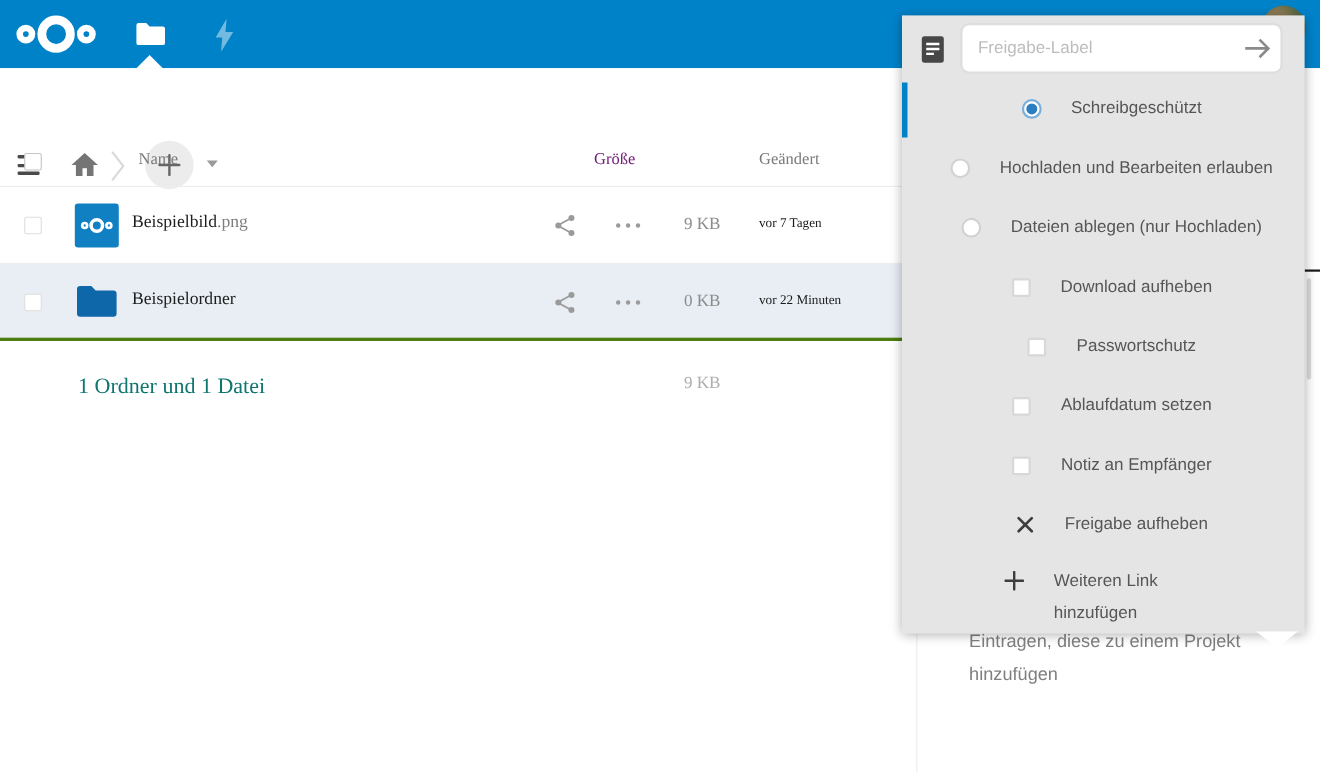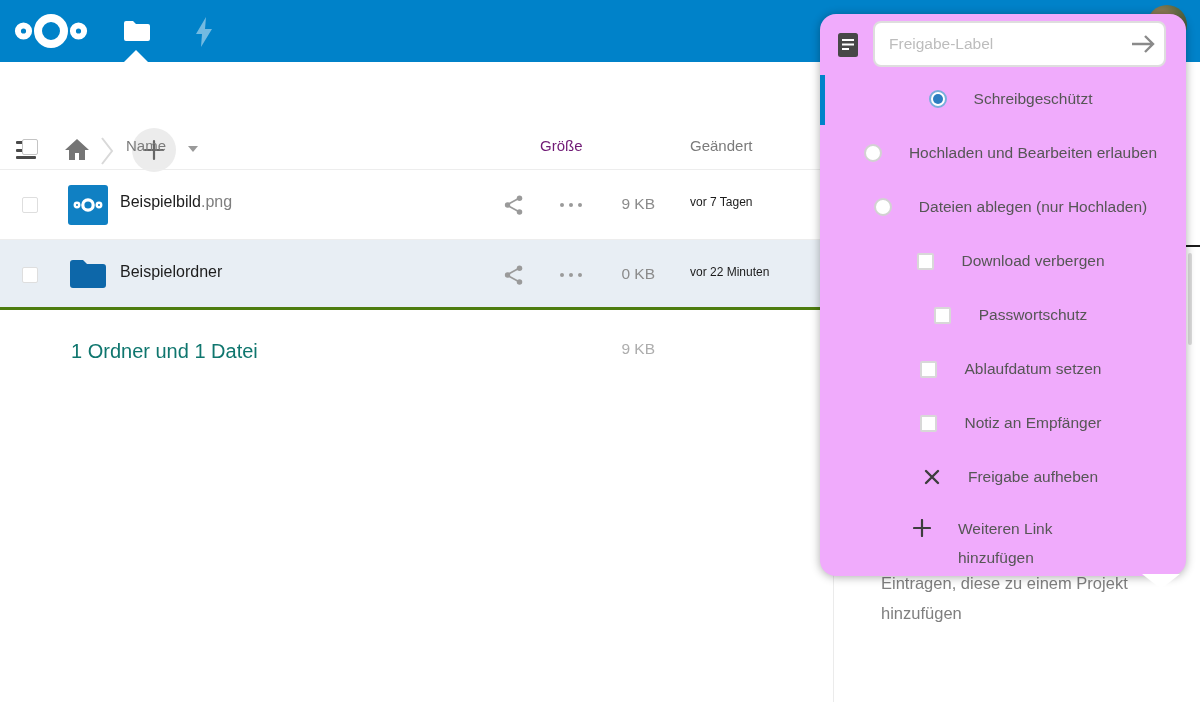--- a/index.html
+++ b/index.html
@@ -20,21 +20,21 @@
   
   #crumbbar { position:absolute; left:0; top:62px; width:833px; height:63px; background:#fff; }
   #hamburger { position:absolute; left:16px; top:79px; width:20px; height:18px; display:flex; flex-direction:column; justify-content:space-between; }
   #hamburger span { display:block; height:3px; background:#4a4a4a; border-radius:1px; }
   #home-btn { position:absolute; left:64px; top:76px; width:26px; height:24px; }
   #crumb-chevron { position:absolute; left:100px; top:74px; }
   #add-btn { position:absolute; left:132px; top:66px; width:44px; height:44px; border-radius:50%;
     background:#ececec; display:flex; align-items:center; justify-content:center; }
 
   
-  #filelist { position:absolute; left:0; top:125px; width:833px; }
+  #filelist { position:absolute; left:0; top:125px; width:833px;font-family:Liberation Serif, serif; }
   .flrow { position:relative; width:833px; }
   #fl-header { height:45px; border-bottom:1px solid #ededed; }
   .cb { position:absolute; left:22px; width:16px; height:16px; border:1px solid #c4c4c4; border-radius:2px; background:#fff; }
   .cb.light { border-color:#dedede; }
   .colname { position:absolute; left:126px; top:12px; font-size:15px; color:#7b7b7b; }
   .sort-caret { position:absolute; left:188px; top:21px; width:0; height:0;
     border-left:5px solid transparent; border-right:5px solid transparent; border-top:6px solid #9a9a9a; }
   .colsize { position:absolute; left:540px; top:12px; width:90px; text-align:left; font-size:15px; color:#701a75; }
   .colmod  { position:absolute; left:690px; top:12px; font-size:15px; color:#7b7b7b;text-align:right; }
 
@@ -55,22 +55,22 @@
   #sum-count { position:absolute; left:71px; top:30px; font-size:20px; color:#0f766e; }
   #sum-size  { position:absolute; left:555px; top:30px; width:100px; text-align:right; font-size:15.5px; color:#adadad; }
 
   
   #sidebar { position:absolute; left:833px; top:62px; width:367px; height:640px; background:#fff; border-left:1px solid #ebebeb; }
   #tab-underline { position:absolute; left:1186px; top:245px; width:14px; height:2px; background:#1b1b1b; z-index:2; }
   #side-scrollbar { position:absolute; left:1188px; top:253px; width:4px; height:92px; background:#dcdcdc; border-radius:2px; z-index:2; }
   #side-hint { position:absolute; left:881px; top:568px; width:310px; font-size:16.5px; color:#7f7f7f; line-height:30px; }
 
   
-  #popover { position:absolute; left:820px; top:14px; width:366px; height:562px; background:#f0abfc;
-    border-radius:16px; box-shadow:0 1px 10px rgba(0,0,0,.33); z-index:10; }
+  #popover { position:absolute; left:820px; top:14px; width:366px; height:562px; background:#e5e5e5;
+    border-radius:0; box-shadow:0 1px 10px rgba(0,0,0,.33); z-index:10; }
   #popover-arrow { position:absolute; right:6px; bottom:-13px; width:0; height:0;
     border-left:19px solid transparent; border-right:19px solid transparent; border-top:15px solid #fff; }
   #label-row { position:relative; height:58px; }
   #doc-icon { position:absolute; left:16px; top:18px; }
   #label-input { position:absolute; left:53px; top:7px; width:293px; height:46px; border:2px solid #dedede;
     border-radius:8px; padding:0 44px 0 14px; font-size:15.5px; color:#444; outline:none;
     font-family:"Liberation Sans", sans-serif; }
   #label-input::placeholder { color:#bdbdbd; }
   #label-submit { position:absolute; left:306px; top:13px; width:34px; height:34px; border:none; background:transparent;
     display:flex; align-items:center; justify-content:center; }
@@ -231,21 +231,21 @@
     <div class="mi">
       <span class="ctrl">
           <span class="radio"></span>
         </span>
       <span class="lbl">Dateien ablegen (nur Hochladen)</span>
     </div>
     <div class="mi">
       <span class="ctrl">
           <span class="checkbox"></span>
         </span>
-      <span class="lbl">Download verbergen</span>
+      <span class="lbl">Download aufheben</span>
     </div>
     <div class="mi">
       <span class="ctrl">
           <span class="checkbox"></span>
         </span>
       <span class="lbl">Passwortschutz</span>
     </div>
     <div class="mi">
       <span class="ctrl">
           <span class="checkbox"></span>

